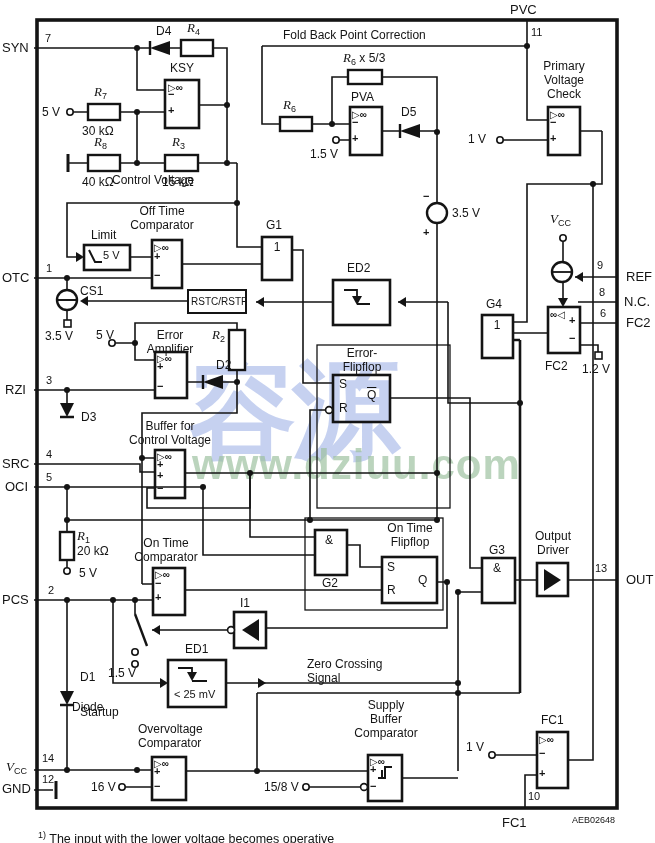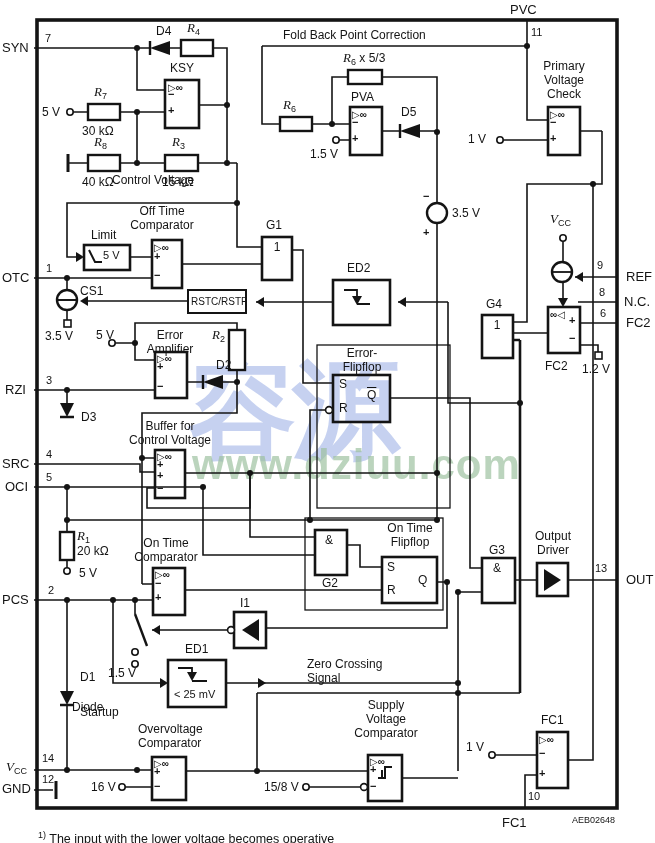--- a/index.html
+++ b/index.html
@@ -306,21 +306,21 @@
   <div class="lb" style="left:108px;top:666px">1.5 V</div>
   <div class="lb" style="left:307px;top:657px">Zero Crossing
 Signal</div>
   <div class="lb" style="left:80px;top:670px">D1</div>
   <div class="lb" style="left:80px;top:705px">Startup</div>
   <div class="lb" style="left:72px;top:700px">Diode</div>
   <div class="lb" style="left:138px;top:722px">Overvoltage
 Comparator</div>
   <div class="lb" style="left:91px;top:780px">16 V</div>
   <div class="lb c" style="left:343px;top:698px;width:86px">Supply
-Voltage
+Buffer
 Comparator</div>
   <div class="lb" style="left:264px;top:780px">15/8 V</div>
   <div class="lb" style="left:541px;top:713px">FC1</div>
   <div class="lb" style="left:466px;top:740px">1 V</div>
 
   <div class="gl" style="left:168px;top:83px">▷∞</div>
   <div class="mk" style="left:168px;top:89px">−</div>
   <div class="mk" style="left:168px;top:105px">+</div>
   <div class="gl" style="left:352px;top:110px">▷∞</div>
   <div class="mk" style="left:352px;top:117px">−</div>

